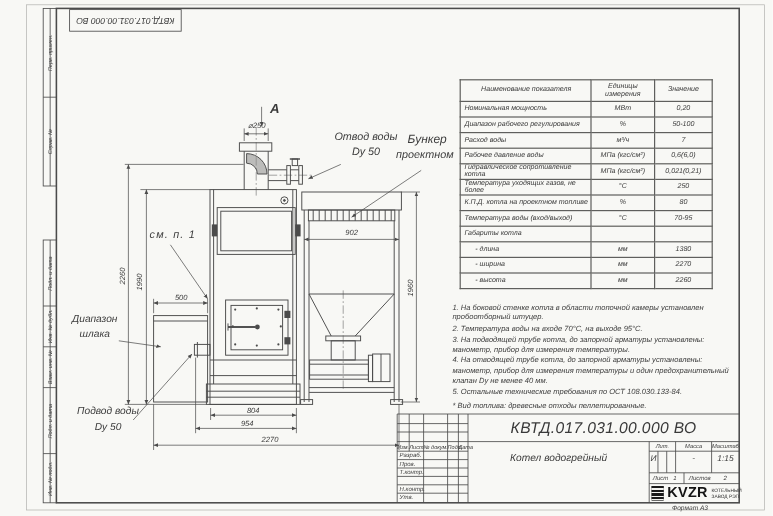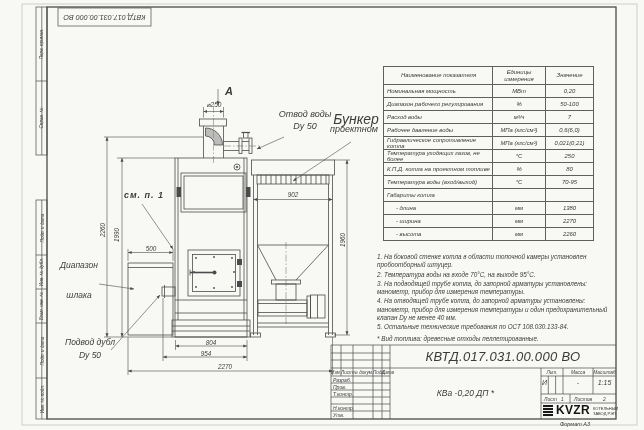--- a/index.html
+++ b/index.html
@@ -239,26 +239,26 @@
   <div class="vlab" style="left:14.5px;top:222.5px;width:55px;">Подп. и дата</div>
   <div class="vlab" style="left:25px;top:267px;width:34px;">Инв. № дубл.</div>
   <div class="vlab" style="left:25px;top:301px;width:34px;">Взам. инв. №</div>
   <div class="vlab" style="left:14.5px;top:345.5px;width:55px;">Подп. и дата</div>
   <div class="vlab" style="left:21.5px;top:393.5px;width:41px;">Инв. № подл.</div>
 
   <div class="lbl" style="left:221px;top:85px;width:16px;font-size:11px;font-weight:bold;">А</div>
   <div class="lbl" style="left:197px;top:101px;width:34px;font-size:6.5px;">⌀250</div>
   <div class="lbl" style="left:272px;top:109px;width:66px;font-size:9px;font-style:italic;">Отвод воды</div>
   <div class="lbl" style="left:272px;top:121px;width:66px;font-size:9px;">Dу 50</div>
-  <div class="lbl" style="left:328px;top:111px;width:56px;font-size:14px;">Бункер</div>
+  <div class="lbl" style="left:328px;top:111px;width:56px;font-size:10px;">Бункер</div>
   <div class="lbl" style="left:326px;top:124px;width:56px;font-size:9px;">проектном</div>
-  <div class="lbl" style="left:118px;top:190px;width:52px;font-size:9px;letter-spacing:1px;font-weight:bold;">см. п. 1</div>
+  <div class="lbl" style="left:118px;top:190px;width:52px;font-size:9px;letter-spacing:1px;">см. п. 1</div>
   <div class="lbl" style="left:53px;top:260px;width:52px;font-size:8.5px;">Диапазон</div>
-  <div class="lbl" style="left:53px;top:290px;width:52px;font-size:8.5px;">шлака</div>
-  <div class="lbl" style="left:58px;top:337px;width:64px;font-size:8.5px;">Подвод дубл</div>
+  <div class="lbl" style="left:53px;top:273px;width:52px;font-size:8.5px;">шлака</div>
+  <div class="lbl" style="left:58px;top:337px;width:64px;font-size:8.5px;">Подвод воды</div>
   <div class="lbl" style="left:58px;top:350px;width:64px;font-size:8.5px;">Dу 50</div>
 
   <div class="lbl" style="left:135px;top:245px;width:32px;font-size:6.3px;">500</div>
   <div class="lbl" style="left:277px;top:191px;width:32px;font-size:6.3px;">902</div>
   <div class="lbl" style="left:195px;top:338.5px;width:32px;font-size:6.3px;">804</div>
   <div class="lbl" style="left:190px;top:349.5px;width:32px;font-size:6.3px;">954</div>
   <div class="lbl" style="left:207px;top:363px;width:36px;font-size:6.3px;">2270</div>
   <div class="lbl rot90" style="left:88px;top:225px;width:30px;font-size:6.3px;">2260</div>
   <div class="lbl rot90" style="left:102px;top:230px;width:30px;font-size:6.3px;">1990</div>
   <div class="lbl rot90" style="left:328px;top:235px;width:30px;font-size:6.3px;">1960</div>
@@ -342,21 +342,21 @@
   <div class="notes">
     <p>1. На боковой стенке котла в области топочной камеры установлен пробоотборный штуцер.</p>
     <p>2. Температура воды на входе 70°С, на выходе 95°С.</p>
     <p>3. На подводящей трубе котла, до запорной арматуры установлены: манометр, прибор для измерения температуры.</p>
     <p>4. На отводящей трубе котла, до запорной арматуры установлены: манометр, прибор для измерения температуры и один предохранительный клапан Dу не менее 40 мм.</p>
     <p>5. Остальные технические требования по ОСТ 108.030.133-84.</p>
   </div>
   <div class="fuel">* Вид топлива: древесные отходы пеллетированные.</div>
 
   <div class="tb" style="left:391px;top:346px;width:224px;height:21px;line-height:21px;text-align:center;font-size:13px;letter-spacing:.3px;">КВТД.017.031.00.000  ВО</div>
-  <div class="tb" style="left:391px;top:388px;width:149px;text-align:center;font-size:8.5px;">КВа -0,20  ДП *</div>
+  <div class="tb" style="left:391px;top:376px;width:149px;text-align:center;font-size:8.5px;">Котел водогрейный</div>
 
   <div class="tb" style="left:331px;top:369.5px;width:10px;text-align:center;font-size:4.6px;">Изм.</div>
   <div class="tb" style="left:341px;top:369.5px;width:12px;text-align:center;font-size:4.6px;">Лист</div>
   <div class="tb" style="left:353px;top:369.5px;width:20px;text-align:center;font-size:4.6px;">№ докум.</div>
   <div class="tb" style="left:373px;top:369.5px;width:9px;text-align:center;font-size:4.6px;">Подп.</div>
   <div class="tb" style="left:382px;top:369.5px;width:8px;text-align:center;font-size:4.6px;">Дата</div>
 
   <div class="tb" style="left:333px;top:377px;font-size:5px;">Разраб.</div>
   <div class="tb" style="left:333px;top:384px;font-size:5px;">Пров.</div>
   <div class="tb" style="left:333px;top:391px;font-size:5px;">Т.контр.</div>

